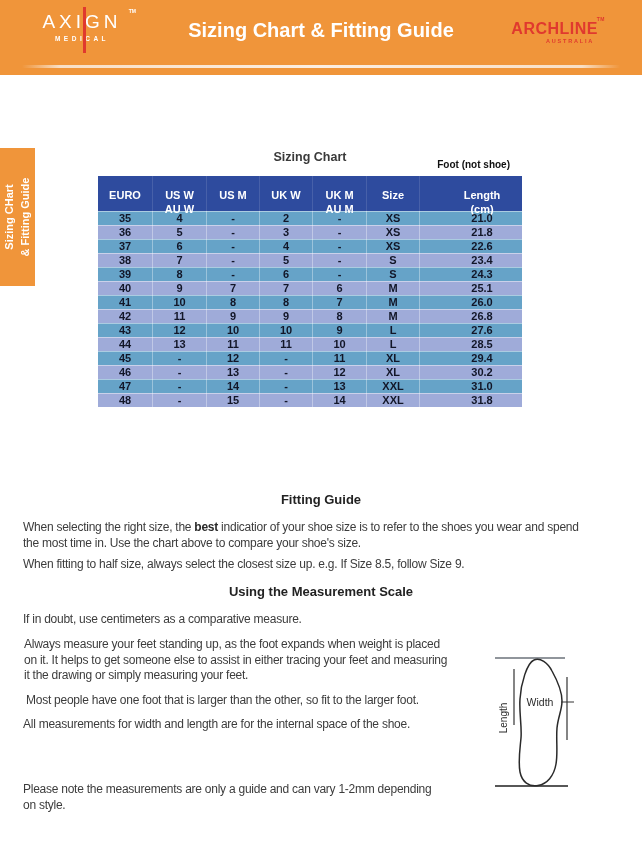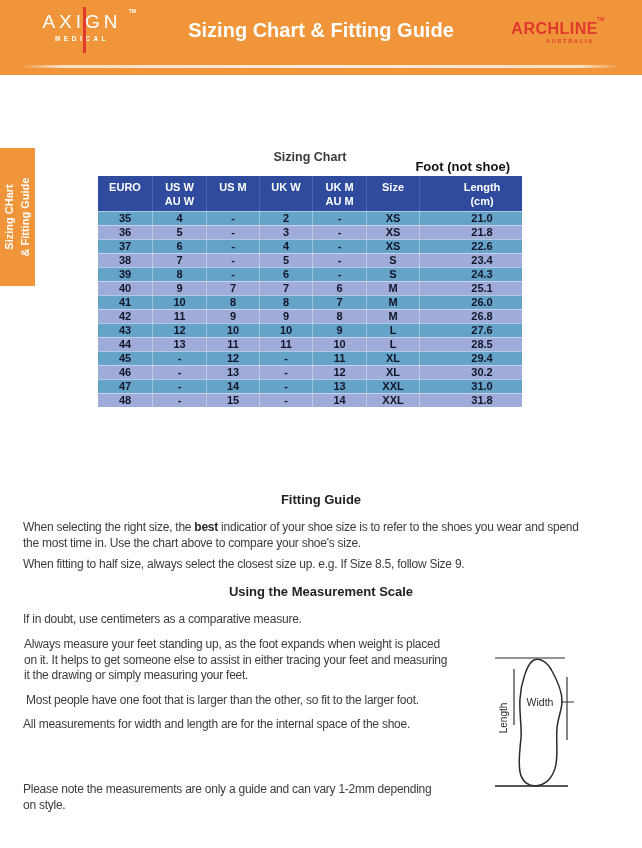--- a/index.html
+++ b/index.html
@@ -26,25 +26,25 @@
   
   .side-tab{position:absolute;left:0;top:148px;width:35px;height:138px;background:#F0953A;}
   .side-tab-inner{position:absolute;left:0;top:0;width:138px;height:35px;
     transform-origin:0 0;transform:rotate(-90deg) translateX(-138px);
     display:flex;flex-direction:column;justify-content:center;text-align:center;
     color:#fff;font-weight:700;font-size:11px;line-height:1.45;white-space:pre;}
 
   
   .chart-title{position:absolute;left:98px;top:150px;width:424px;text-align:center;
                font-size:12.5px;font-weight:700;color:#3a3a3a;}
-  .foot-note{position:absolute;right:132px;top:159px;font-size:13px;font-weight:700;color:#101010;}
+  .foot-note{position:absolute;right:132px;top:159px;font-size:10px;font-weight:700;color:#101010;}
   .sizing-table{position:absolute;left:98px;top:176px;width:424px;}
   .thead{display:flex;height:35px;background:#2E4B9E;color:#fff;}
   .th{box-sizing:border-box;display:flex;flex-direction:column;align-items:center;
-      padding-top:4px;font-size:11px;font-weight:700;line-height:1.3;
+      padding-top:12px;font-size:11px;font-weight:700;line-height:1.3;
       border-right:1px solid rgba(255,255,255,.12);}
   .th:last-child{border-right:none;}
   .tr{display:flex;height:14px;box-shadow:inset 0 1px 0 rgba(255,255,255,.45);}
   .tr:nth-child(odd){background:#66A3C8;}
   .tr:nth-child(even){background:#9FABD9;}
   .td{box-sizing:border-box;display:flex;align-items:center;justify-content:center;
       font-size:11px;font-weight:700;color:#121628;border-right:1px solid rgba(255,255,255,.35);}
   .td:last-child{border-right:none;}
   .c0{flex:0 0 55px;} .c1{flex:0 0 54px;} .c2{flex:0 0 53px;} .c3{flex:0 0 53px;}
   .c4{flex:0 0 54px;} .c5{flex:0 0 53px;} .c6{flex:0 0 102px;padding-left:22px;}

